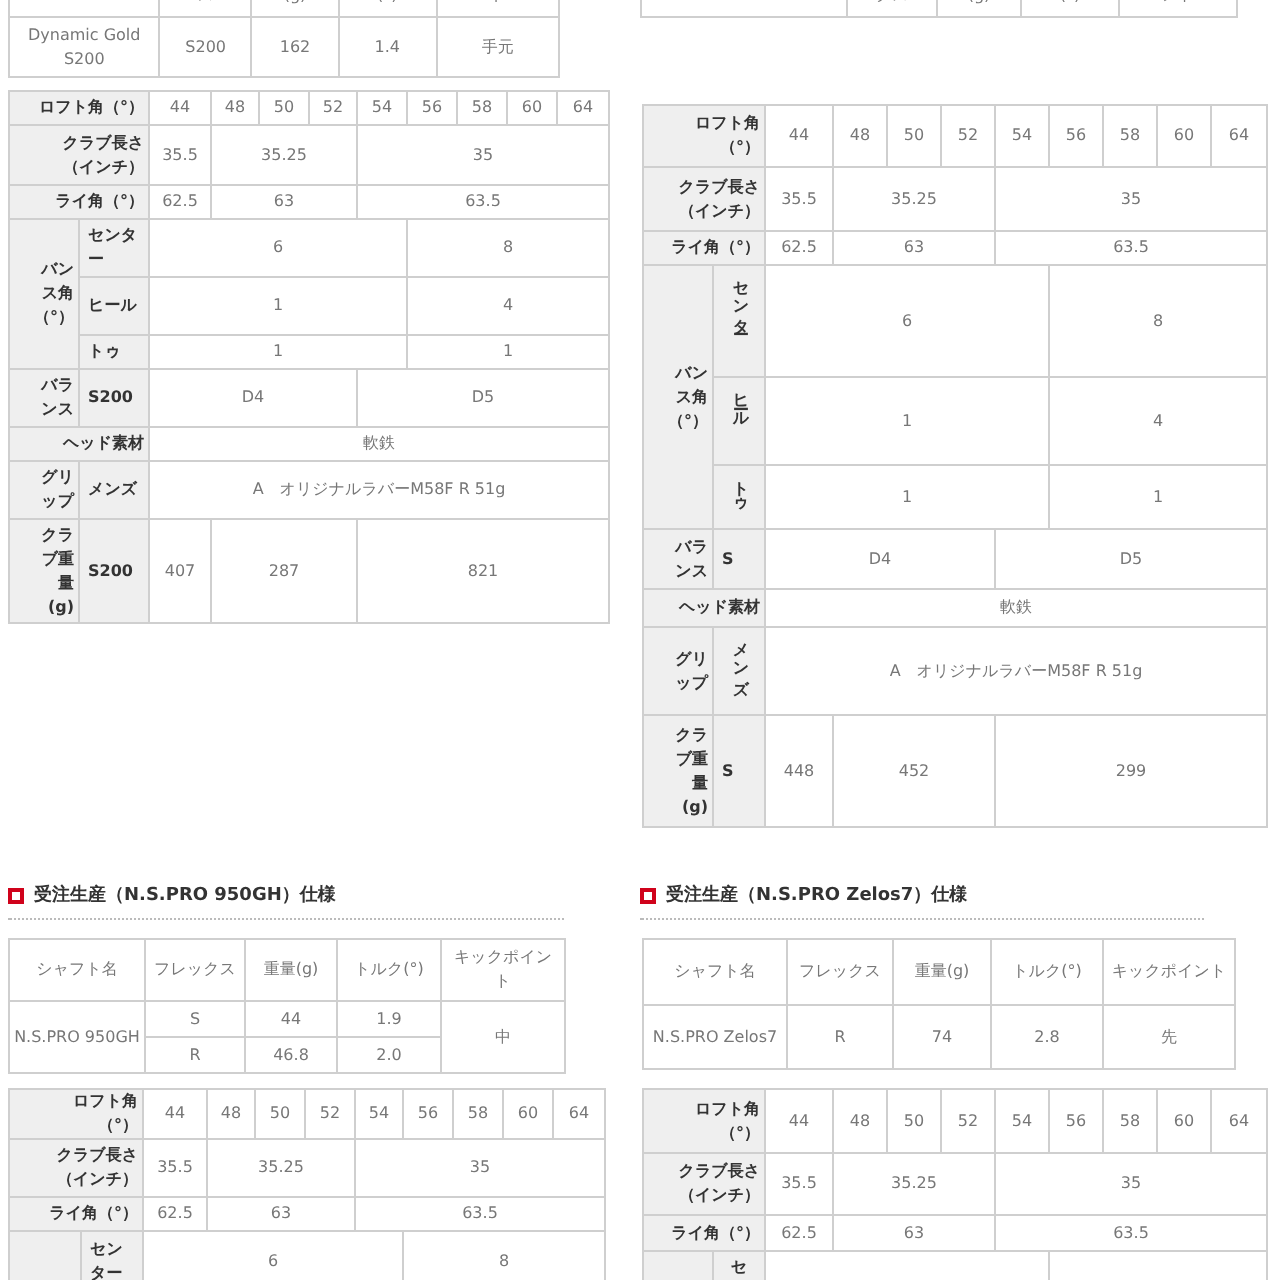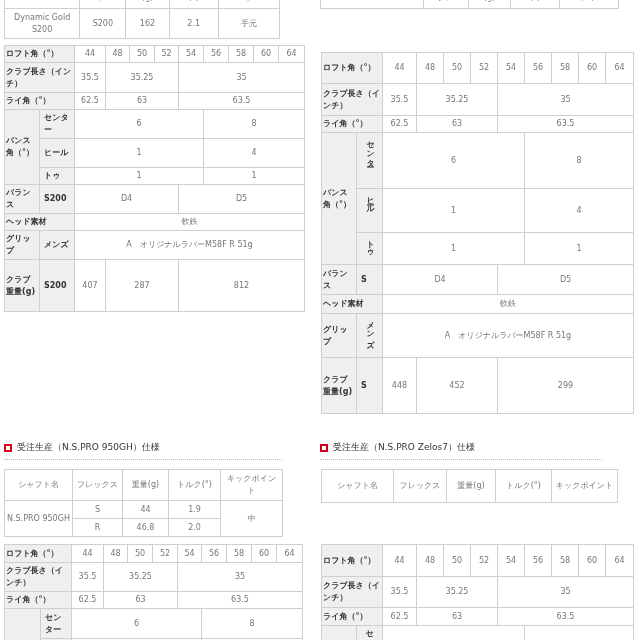--- a/index.html
+++ b/index.html
@@ -1,23 +1,23 @@
 <!DOCTYPE html>
 <html><head>
 <meta charset="utf-8">
 <style>
   html,body{margin:0;padding:0;background:#fff;}
   body{width:640px;height:640px;overflow:hidden;position:relative;font-family:"DejaVu Sans","Liberation Sans",sans-serif;color:#666;}
   .panel{position:absolute;}
   table{border-collapse:collapse;table-layout:fixed;font-size:8px;}
   td{border:1px solid #cfcfcf;text-align:center;vertical-align:middle;padding:0 2px;line-height:12px;color:#777;}
-  td.h{background:#efefef;color:#333;font-weight:bold;text-align:left;padding-left:1px;}
+  td.h{background:#efefef;color:#333;font-weight:bold;text-align:right;padding-left:12px;}
   td.sub{background:#efefef;color:#333;font-weight:bold;text-align:left;padding-left:4px;}
   .shaft td{color:#777;font-weight:normal;}
-  .section-title{position:absolute;font-size:9px;font-weight:normal;color:#333;display:flex;align-items:center;gap:5px;}
+  .section-title{position:absolute;font-size:9px;font-weight:bold;color:#333;display:flex;align-items:center;gap:5px;}
   .sq{width:8px;height:8px;background:#d0021b;display:inline-block;position:relative;}
   .sq::after{content:"";position:absolute;left:2px;top:2px;width:4px;height:4px;background:#fff;}
   .rule{position:absolute;height:0;border-top:1px dotted #bbb;}
 </style>
 </head>
 <body>
 
 <div class="panel" style="left:4px;top:-14px;">
   <table class="shaft" style="width:276px;">
     <colgroup>
@@ -32,21 +32,21 @@
       <td></td>
       <td>ス</td>
       <td>(g)</td>
       <td>(°)</td>
       <td>ト</td>
     </tr>
     <tr style="height:30px">
       <td>Dynamic Gold S200</td>
       <td>S200</td>
       <td>162</td>
-      <td>2.1</td>
+      <td>1.4</td>
       <td>手元</td>
     </tr>
   </tbody>
     </table>
 </div>
 
 <div class="panel" style="left:4px;top:45px;">
   <table style="width:300px;">
     <colgroup>
         <col style="width:35px">
@@ -115,21 +115,21 @@
     <tr style="height:29px">
       <td class="h">グリップ</td>
       <td class="sub">メンズ</td>
       <td colspan="9">A　オリジナルラバーM58F R 51g</td>
     </tr>
     <tr style="height:52px">
       <td class="h">クラブ重量(g)</td>
       <td class="sub">S200</td>
       <td>407</td>
       <td colspan="3">287</td>
-      <td colspan="5">812</td>
+      <td colspan="5">821</td>
     </tr>
   </tbody>
     </table>
 </div>
 
 <div class="panel" style="left:320px;top:-14px;">
   <table class="shaft" style="width:278px;">
     <colgroup>
         <col style="width:103px">
         <col style="width:45px">
@@ -341,20 +341,27 @@
         <col style="width:66px">
       </colgroup>
     <tbody>
         <tr style="height:33px">
       <td>シャフト名</td>
       <td>フレックス</td>
       <td>重量(g)</td>
       <td>トルク(°)</td>
       <td>キックポイント</td>
     </tr>
+    <tr style="height:32px">
+      <td>N.S.PRO Zelos7</td>
+      <td>R</td>
+      <td>74</td>
+      <td>2.8</td>
+      <td>先</td>
+    </tr>
   </tbody>
     </table>
 </div>
 
 <div class="panel" style="left:321px;top:544px;">
   <table style="width:312px;">
     <colgroup>
         <col style="width:35px">
         <col style="width:26px">
         <col style="width:34px">

